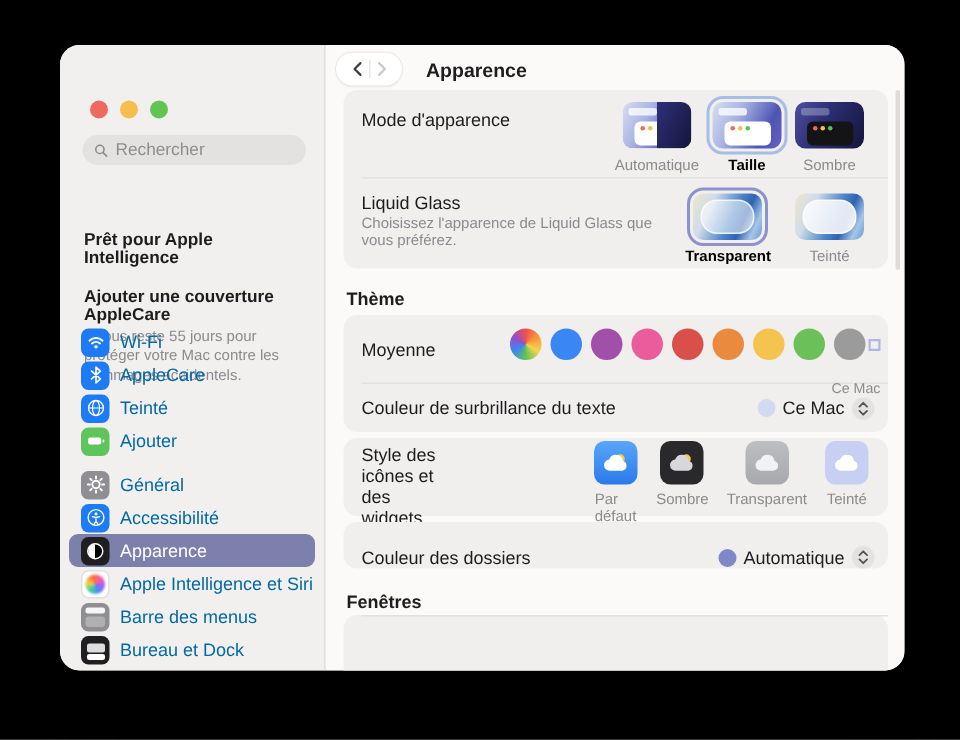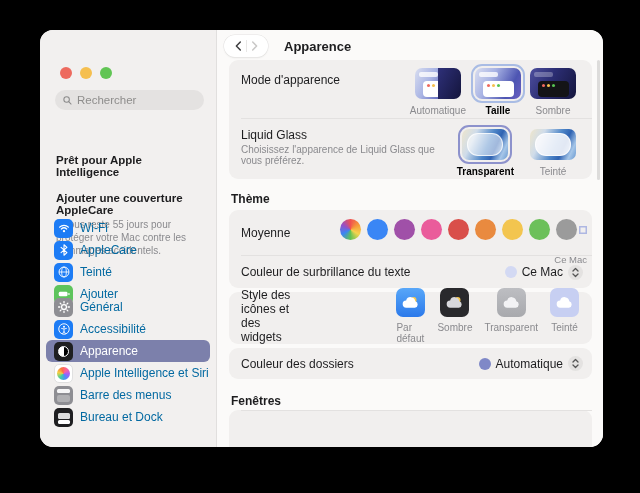--- a/index.html
+++ b/index.html
@@ -16,21 +16,21 @@
   .tl.red{background:#ed6a5e;} .tl.yellow{background:#f5bf4f;} .tl.green{background:#61c554;}
   .search { position:absolute; left:15px; top:36px; width:149px; height:20px;
             background:#e4e2e1; border-radius:10px; display:flex; align-items:center;
             padding:0 7px; gap:4px; }
   .search span { color:#8e8d8c; font-size:11.5px; }
   .promo { position:absolute; left:16px; top:124px; width:150px; }
   .promo .p-title { font-size:11.5px; font-weight:700; color:#1d1d1f; margin-bottom:14px; }
   .promo .p-sub   { font-size:11.5px; font-weight:700; color:#1d1d1f; margin-bottom:2px; }
   .promo .p-body  { font-size:10px; color:#8a8a8e; line-height:1.3; }
   .nav { position:absolute; left:6px; right:6px; }
-  .nav1 { top:187px; } .nav2 { top:266px; }
+  .nav1 { top:187px; } .nav2 { top:282px; }
   .nav-item { display:flex; align-items:center; gap:7px; height:22px;
               padding-left:8px; border-radius:6px; font-size:12px; color:#0369a1; }
   .nav-item.selected { background:#7c80ab; color:#fff; }
   .app-icon { width:19px; height:19px; border-radius:5px; flex:0 0 auto;
               display:flex; align-items:center; justify-content:center; position:relative; overflow:hidden;}
   .app-icon svg { width:14px; height:14px; display:block; }
   .ic-blue{background:#1d7cf5;} .ic-green{background:#5ec45c;}
   .ic-gray{background:#8e8e93;} .ic-black{background:#1f1f21;} .ic-white{background:#fff; border:.5px solid #e0e0e0;}
   .half-circle { width:11px; height:11px; border-radius:50%;
                  background:linear-gradient(90deg,#fff 50%,#000 50%); border:1.5px solid #fff; }
@@ -361,21 +361,21 @@
             <svg viewBox="0 0 10 12">
                 <path d="M2.2 4.4L5 1.6l2.8 2.8" fill="none" stroke="#555" stroke-width="1.4" stroke-linecap="round" stroke-linejoin="round"></path>
                 <path d="M2.2 7.6L5 10.4l2.8-2.8" fill="none" stroke="#555" stroke-width="1.4" stroke-linecap="round" stroke-linejoin="round"></path>
               </svg>
           </span>
         </div>
       </div>
     </div>
 
     <div class="card" style="top:262px; height:52px;">
-      <div class="row" style="height:52px; padding:0 13px 0 12px; align-items:flex-end;gap:48px;">
+      <div class="row" style="height:52px; padding:0 13px 0 12px; align-items:center;gap:48px;">
         <div class="lbl" style="padding-top:11px;">Style des icônes et des widgets</div>
         <div class="spacer"></div>
         <div style="display:flex; gap:12px; padding-top:7px;">
           <div class="opt" style="gap:5px;">
             <span class="ithumb it-blue opt-ring">
               <svg viewBox="0 0 24 24">
                   <circle cx="15.5" cy="9" r="3.4" fill="#f7c94e"></circle>
                   <path d="M7.5 18a4.2 4.2 0 0 1-.5-8.4 5.4 5.4 0 0 1 10.5 1A3.8 3.8 0 0 1 17 18z" fill="#fff"></path>
                 </svg>
             </span>
@@ -404,21 +404,21 @@
                   <path d="M7.5 18a4.2 4.2 0 0 1-.5-8.4 5.4 5.4 0 0 1 10.5 1A3.8 3.8 0 0 1 17 18z" fill="#fff"></path>
                 </svg>
             </span>
             <span class="olabel">Teinté</span>
           </div>
         </div>
       </div>
     </div>
 
     <div class="card" style="top:318px; height:31px;">
-      <div class="row" style="height:31px; padding:0 9px 0 12px;">
+      <div class="row" style="height:31px; padding:0 9px 0 12px;align-items:flex-end;">
         <div class="lbl">Couleur des dossiers</div>
         <div class="spacer"></div>
         <div class="dd">
           <span class="dot" style="background: rgb(127, 136, 199);"></span>
           <span class="val">Automatique</span>
           <span class="stepper">
             <svg viewBox="0 0 10 12">
                 <path d="M2.2 4.4L5 1.6l2.8 2.8" fill="none" stroke="#555" stroke-width="1.4" stroke-linecap="round" stroke-linejoin="round"></path>
                 <path d="M2.2 7.6L5 10.4l2.8-2.8" fill="none" stroke="#555" stroke-width="1.4" stroke-linecap="round" stroke-linejoin="round"></path>
               </svg>

